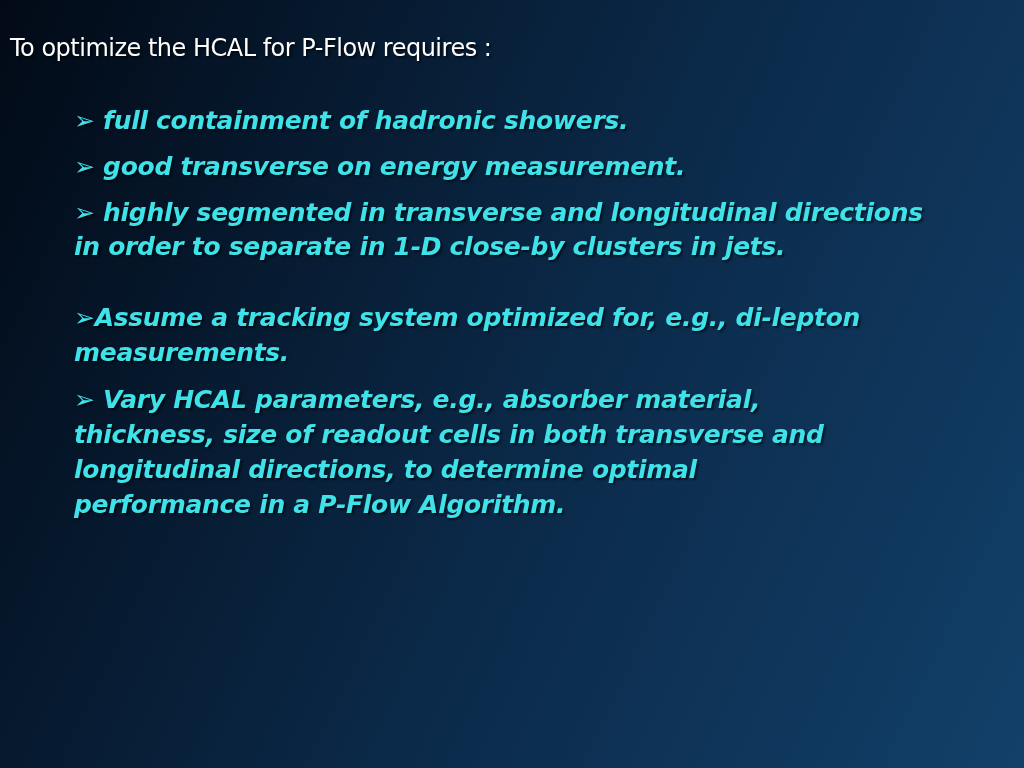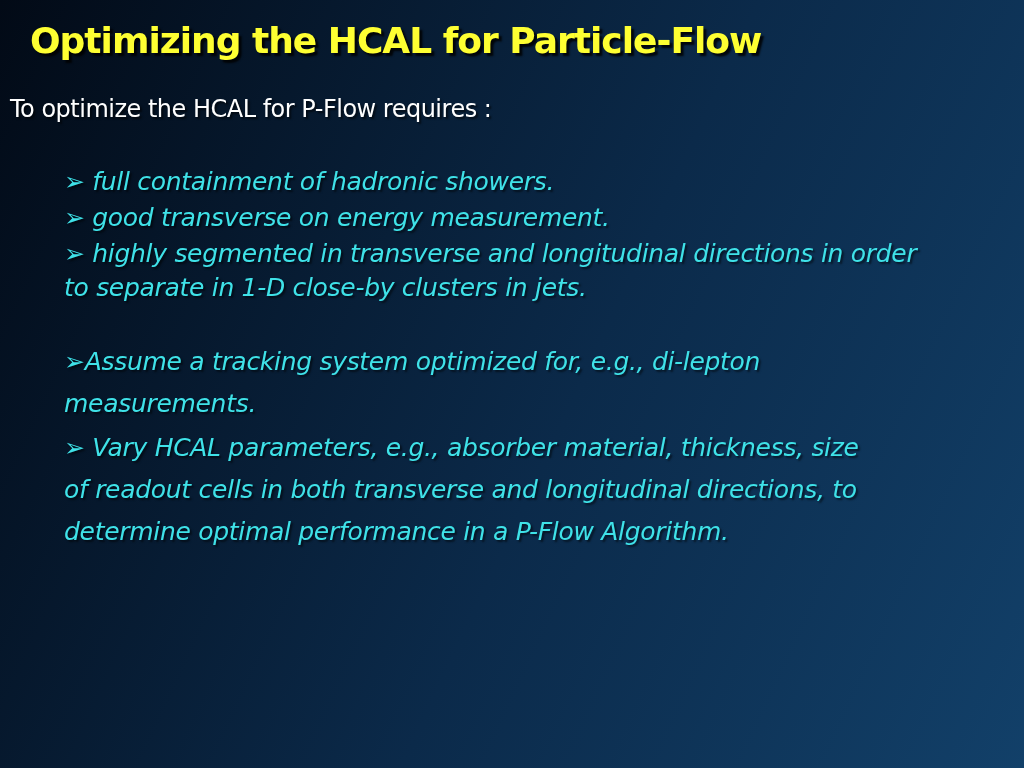--- a/index.html
+++ b/index.html
@@ -33,48 +33,48 @@
     text-shadow: 2px 2px 2px rgba(0,0,0,0.6);
   }
   .bullets {
     font-style: italic;
     font-size: 25px;
     letter-spacing: -0.3px;
     color: var(--bullet-cyan, #3fe2e8);
     text-shadow: 2px 2px 2px rgba(0,0,0,0.55);
   }
   .bullets p {
-    margin: 2px;
+    margin: 12px;
+    font-weight: bold;
   }
   .group1 {
     margin: 42px 0 0 62px;
     width: 880px;
     line-height: 34px;
   }
   .group2 {
     margin: 36px 0 0 62px;
     width: 812px;
-    line-height: 42px;
+    line-height: 35px;
   }
   .paragraph {
     margin: 40px 0 0 10px;
     width: 945px;
     font-size: 29px;
     letter-spacing: -0.5px;
     line-height: 38px;
     color: var(--body-white, #ffffff);
     text-shadow: 2px 2px 2px rgba(0,0,0,0.6);
   }
 </style>
 </head>
 <body>
 
 <div class="slide">
 
-  <h1 class="title">Optimizing the HCAL for Particle-Flow</h1>
 
   <p class="intro">To optimize the HCAL for P-Flow requires :</p>
 
   <div class="bullets group1">
     <p>➢ full containment of hadronic showers.</p>
     <p>➢ good transverse on energy measurement.</p>
     <p>➢ highly segmented in transverse and longitudinal directions in order to separate in 1-D close-by clusters in jets.</p>
   </div>
 
 

